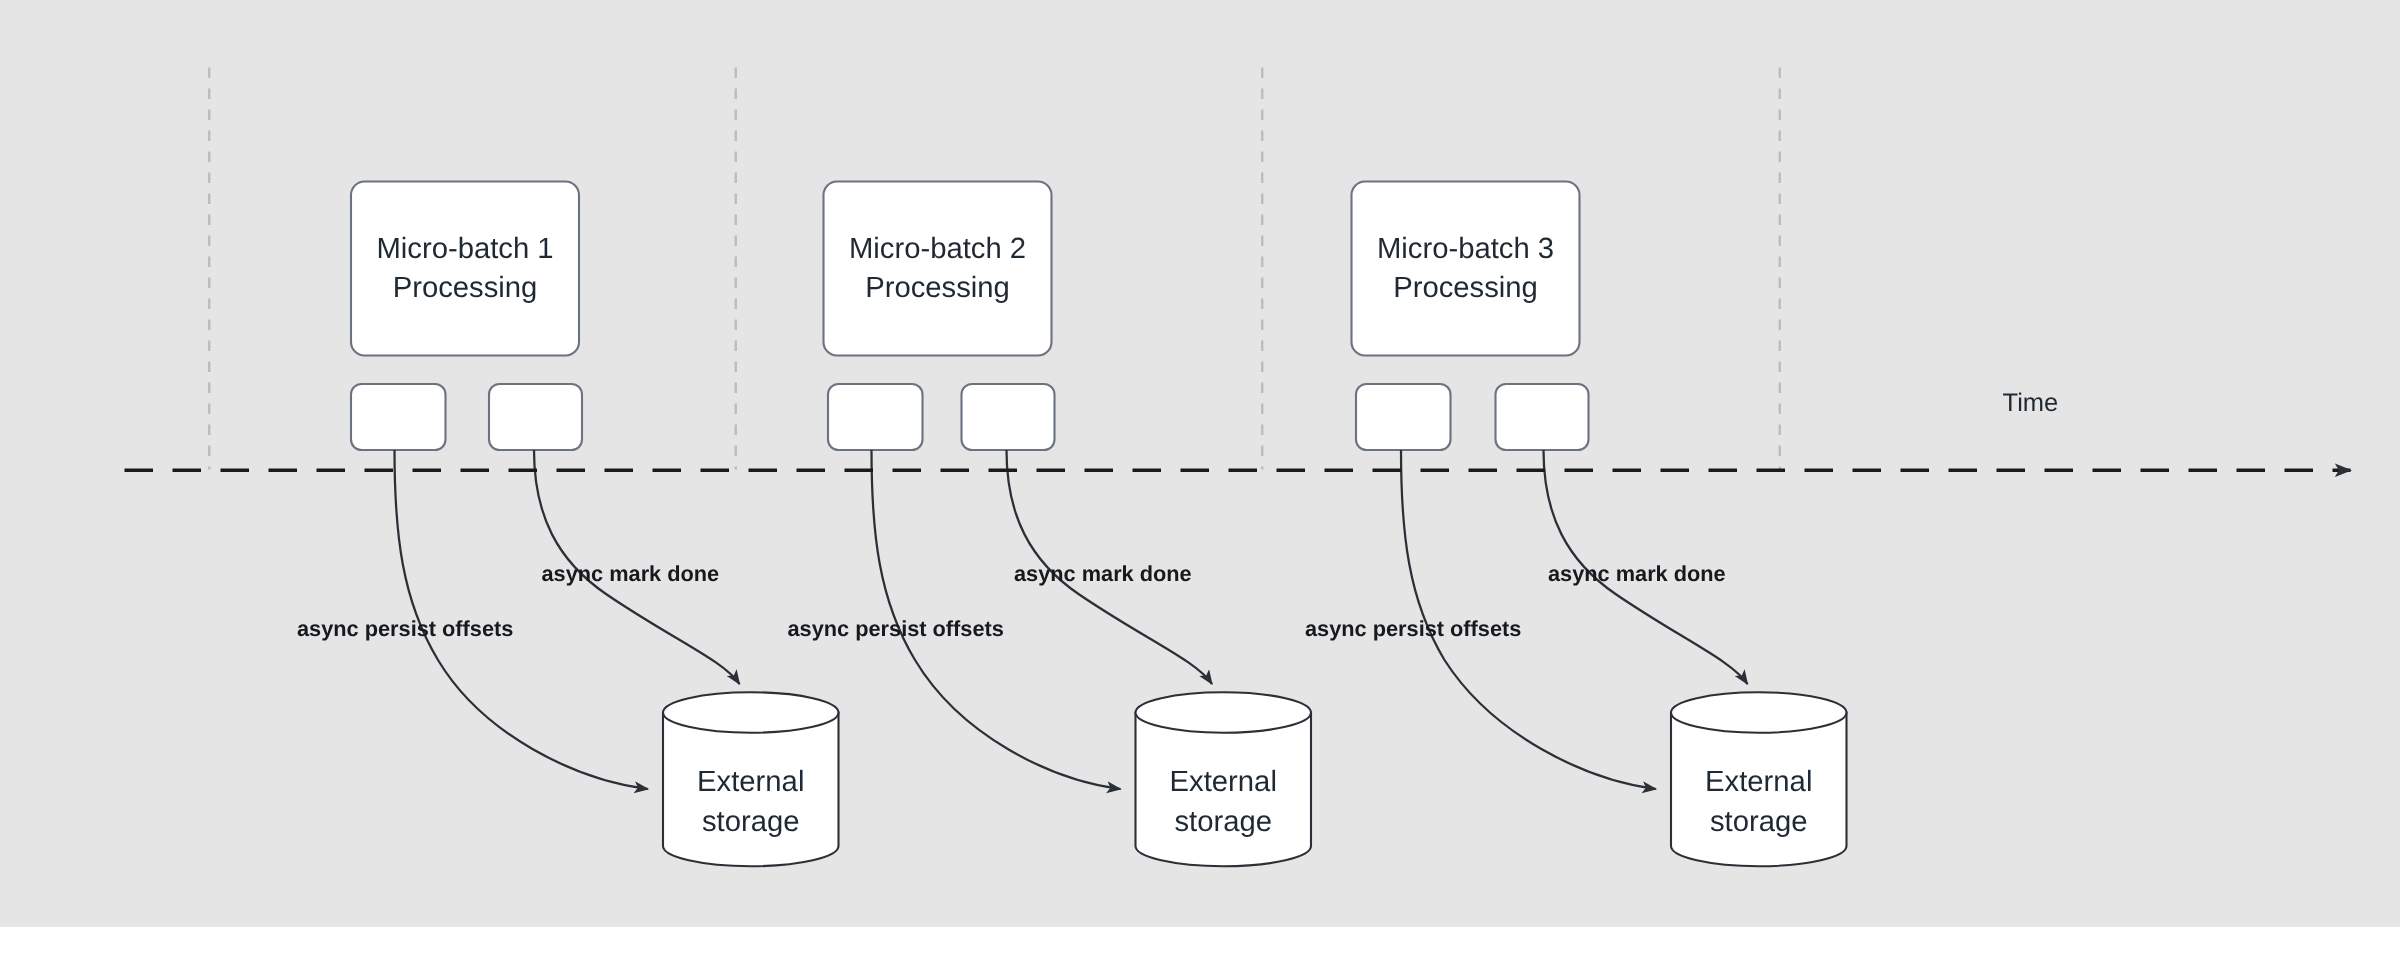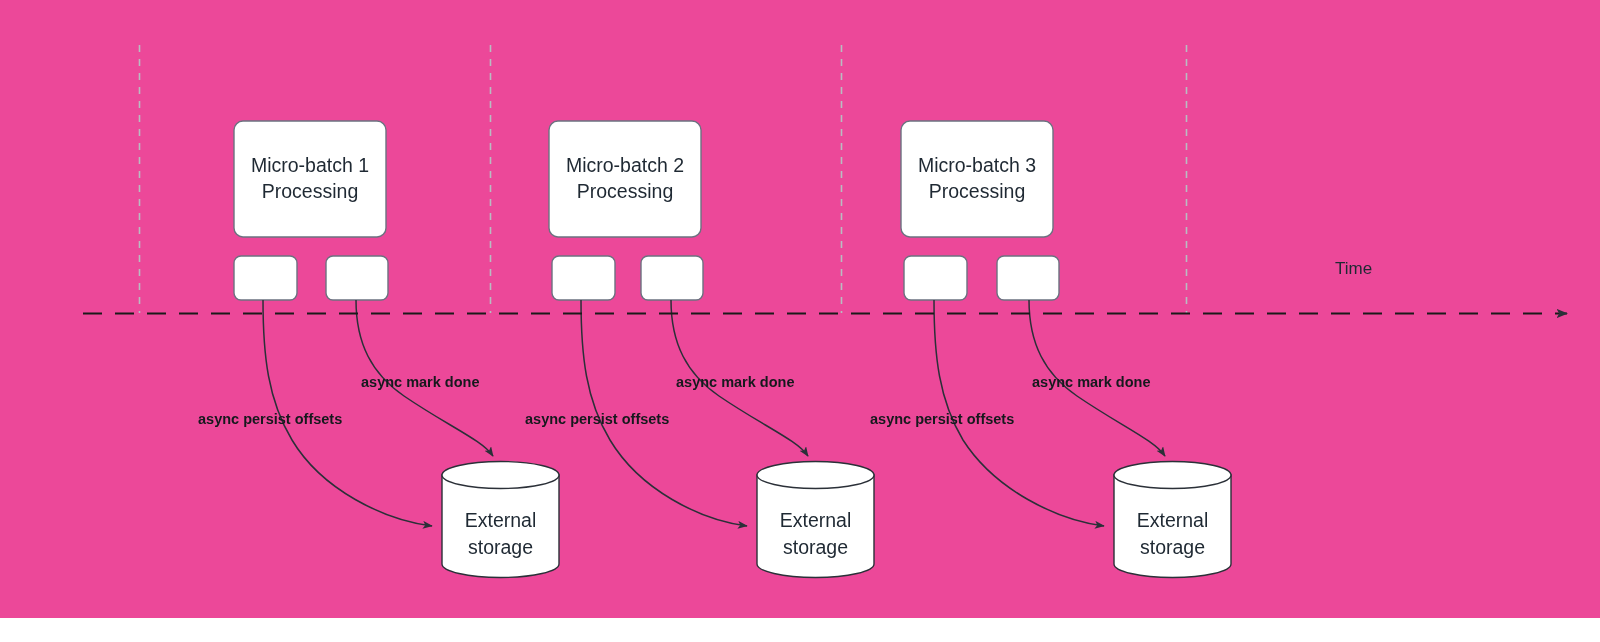--- a/index.html
+++ b/index.html
@@ -11,21 +11,21 @@
   body {
     width: 1600px;
     height: 642px;
     overflow: hidden;
     font-family: "Liberation Sans", sans-serif;
   }
   #diagram-root {
     position: relative;
     width: 1600px;
     height: 618px;
-    background: #ec4899;
+    background: #e5e5e5;
   }
   svg.diagram-canvas {
     position: absolute;
     left: 0;
     top: 0;
     width: 1600px;
     height: 642px;
     display: block;
   }
   .node-box-label,

